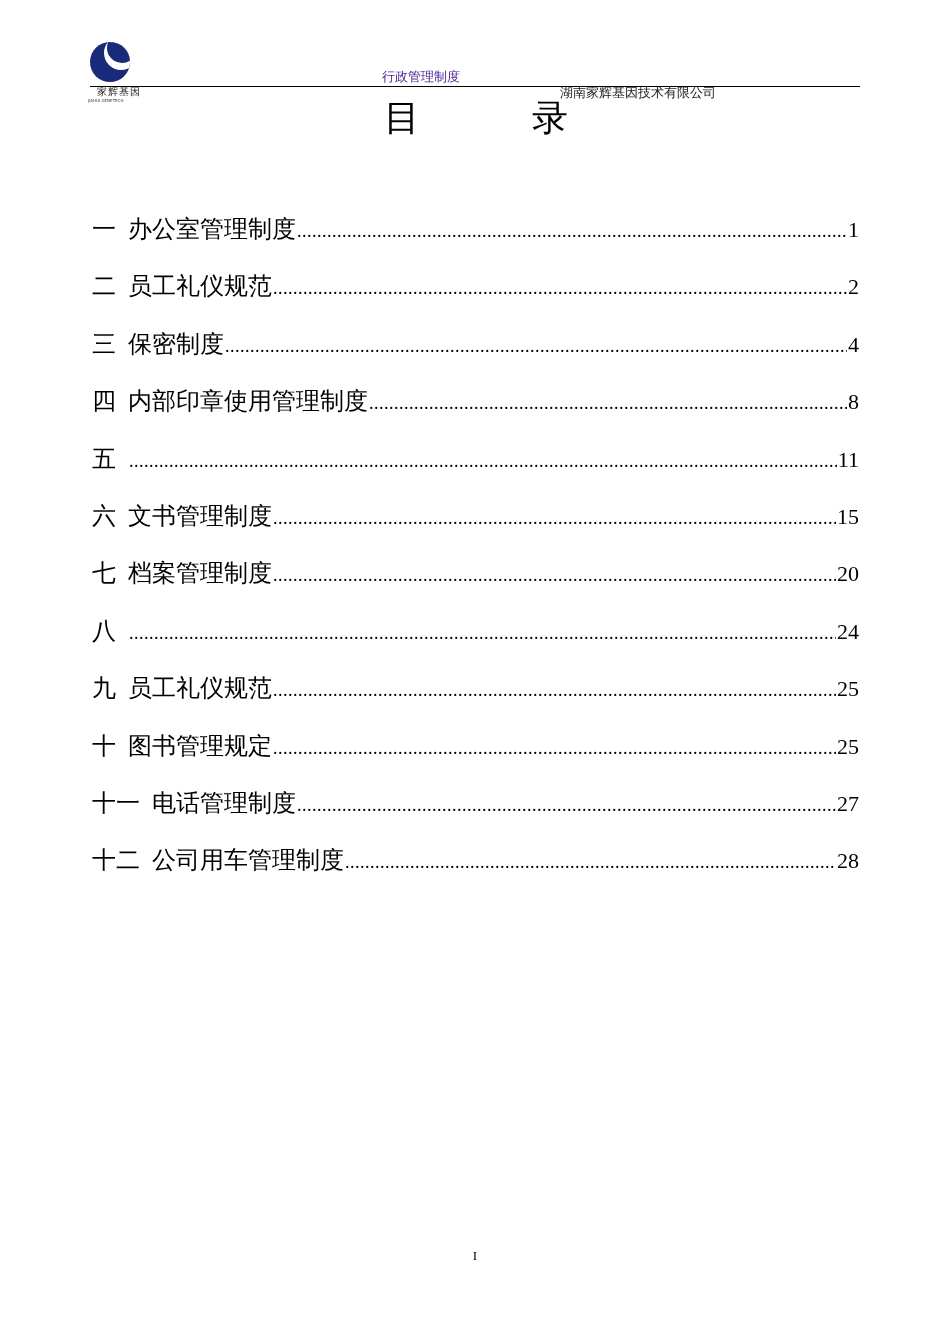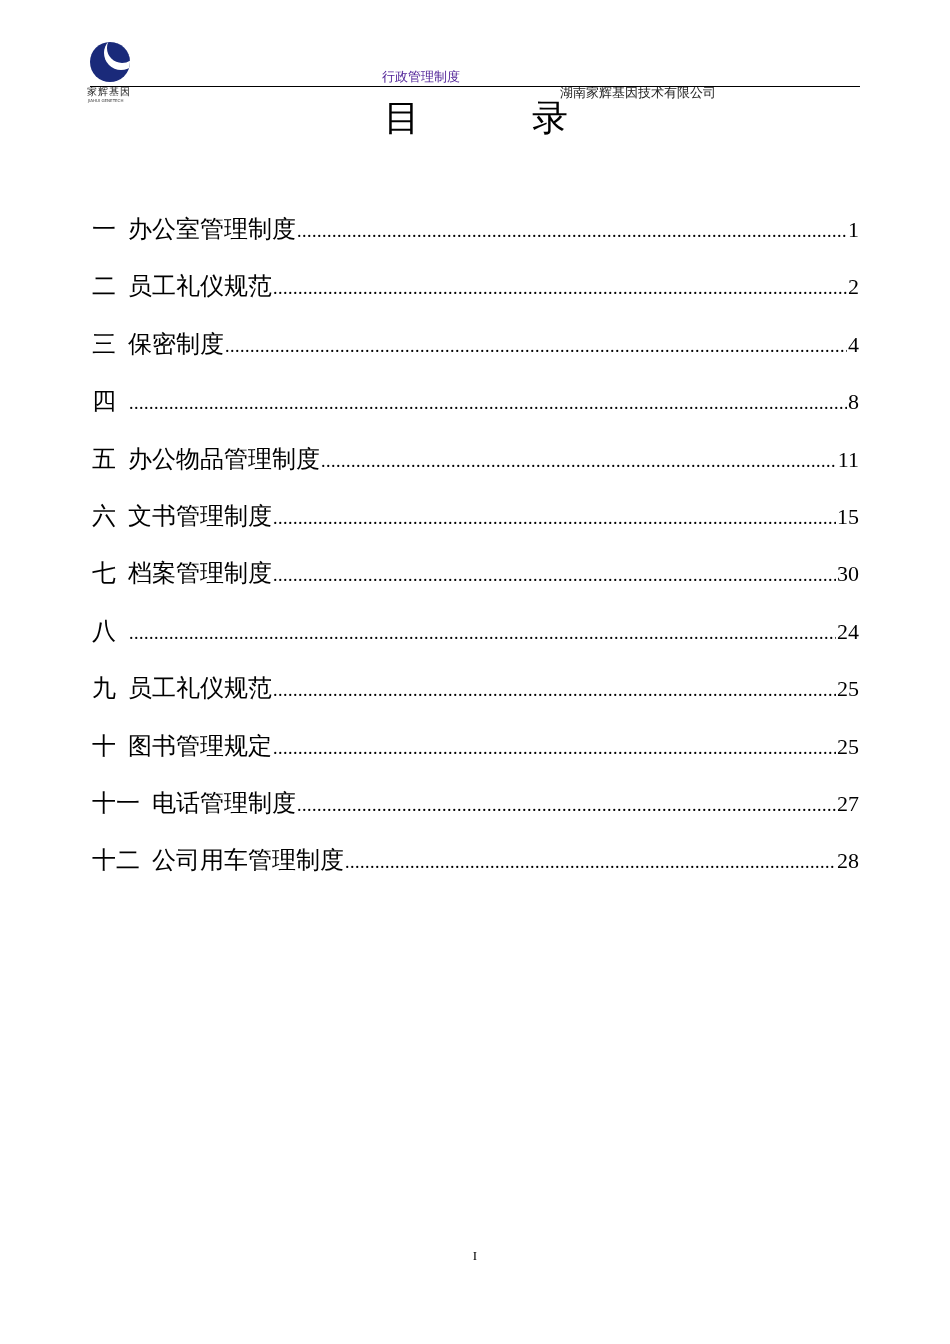--- a/index.html
+++ b/index.html
@@ -2,21 +2,21 @@
 <html><head>
 <meta charset="utf-8">
 <style>
   html, body { margin:0; padding:0; background:#ffffff; }
   body { width:950px; height:1344px; position:relative; overflow:hidden;
          font-family:"Liberation Serif","DejaVu Serif",serif; color:#000; }
   .logo { position:absolute; left:86px; top:42px; width:50px; height:60px; }
   .logo-circle { position:absolute; left:4px; top:0; width:40px; height:40px; border-radius:50%; background:#1a2a7a; overflow:hidden; }
   .logo-crescent { position:absolute; left:14px; top:-6px; width:34px; height:34px; border-radius:50%; background:#ffffff; }
   .logo-crescent-inner { position:absolute; left:17px; top:-9px; width:30px; height:30px; border-radius:50%; background:#1a2a7a; }
-  .logo-cn { position:absolute; left:1px; top:43px; font-family:"DejaVu Sans",sans-serif; font-size:10px; letter-spacing:1px; color:#222; white-space:nowrap; }
+  .logo-cn { position:absolute; left:11px; top:43px; font-family:"DejaVu Sans",sans-serif; font-size:10px; letter-spacing:1px; color:#222; white-space:nowrap; }
   .logo-en { position:absolute; left:2px; top:56px; font-family:"DejaVu Sans",sans-serif; font-size:4px; color:#333; white-space:nowrap; }
   .hdr-left { position:absolute; left:382px; top:68px; font-size:13px; color:#4c1d95; }
   .hdr-right { position:absolute; left:560px; top:84px; font-size:13px; color:#222; }
   .hdr-rule { position:absolute; left:90px; top:86px; width:770px; height:0; border-top:1.5px solid #000; }
   .title { position:absolute; top:96px; left:0; width:950px; height:44px; }
   .title span { position:absolute; font-size:36px; line-height:44px; }
   .t1 { left:384px; } .t2 { left:532px; }
   .toc { position:absolute; left:92px; top:212px; width:767px; }
   .row { display:flex; align-items:baseline; height:57.4px; font-size:24px; line-height:34px; }
   .num { white-space:pre; }
@@ -61,40 +61,40 @@
       <span class="page">2</span>
     </div>
   <div class="row">
       <span class="num">三  </span>
       <span class="label">保密制度</span>
       <span class="dots"></span>
       <span class="page">4</span>
     </div>
   <div class="row">
       <span class="num">四  </span>
+      <span class="label">内部印章使用管理制度</span>
       <span class="dots"></span>
       <span class="page">8</span>
     </div>
   <div class="row">
       <span class="num">五  </span>
-      <span class="label">办公物品管理制度</span>
       <span class="dots"></span>
       <span class="page">11</span>
     </div>
   <div class="row">
       <span class="num">六  </span>
       <span class="label">文书管理制度</span>
       <span class="dots"></span>
       <span class="page">15</span>
     </div>
   <div class="row">
       <span class="num">七  </span>
       <span class="label">档案管理制度</span>
       <span class="dots"></span>
-      <span class="page">30</span>
+      <span class="page">20</span>
     </div>
   <div class="row">
       <span class="num">八  </span>
       <span class="dots"></span>
       <span class="page">24</span>
     </div>
   <div class="row">
       <span class="num">九  </span>
       <span class="label">员工礼仪规范</span>
       <span class="dots"></span>

